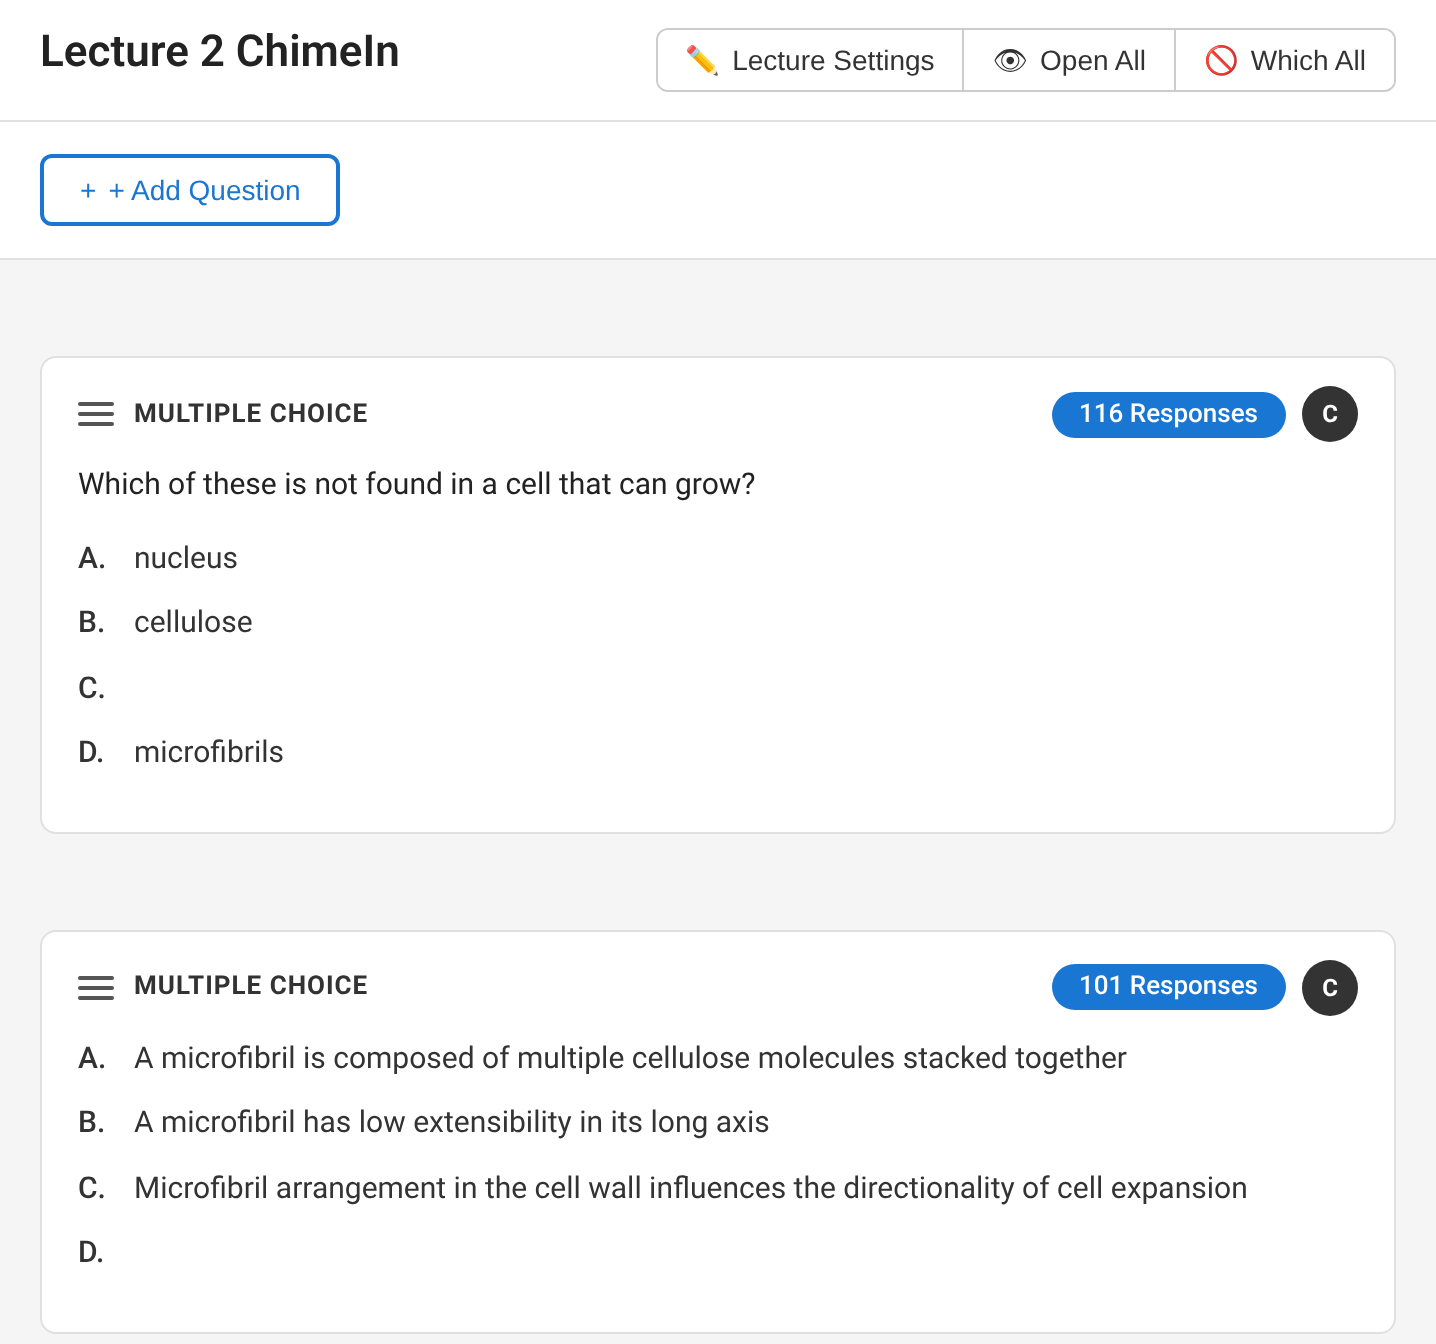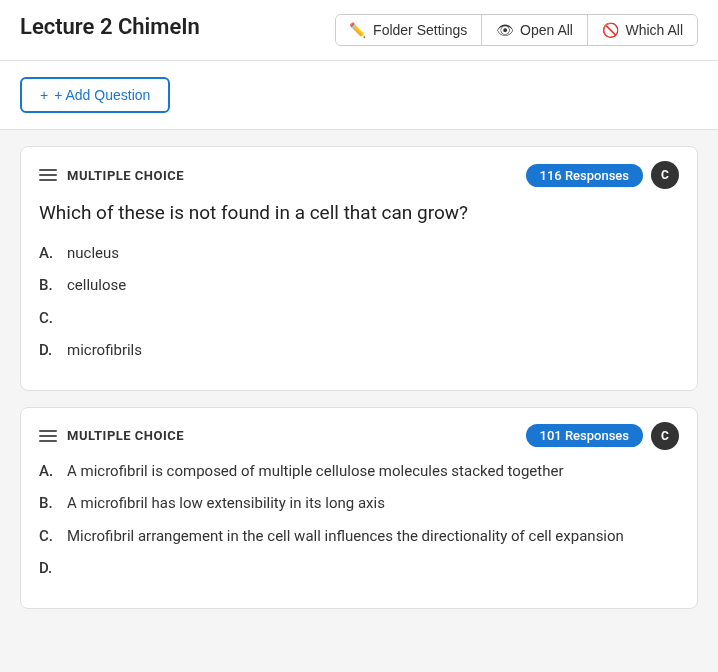--- a/index.html
+++ b/index.html
@@ -64,20 +64,21 @@
       display: flex;
       flex-direction: column;
       gap: 16px;
     }
     .question-card {
       background: #fff;
       border: 1px solid #e0e0e0;
       border-radius: 8px;
       padding: 0;
       overflow: visible;
+      margin-top: 32px;
     }
     .card-header {
       display: flex;
       align-items: center;
       justify-content: space-between;
       padding: 14px 18px 10px 18px;
     }
     .card-header-left {
       display: flex;
       align-items: center;
@@ -127,21 +128,21 @@
       justify-content: center;
       color: #fff;
       font-size: 12px;
       font-weight: 700;
       cursor: pointer;
     }
     .card-body {
       padding: 0 18px 18px 18px;
     }
     .question-text {
-      font-size: 19px;
+      font-size: 15px;
       color: #222;
       margin-bottom: 14px;
       line-height: 1.5;
     }
     .answer-option {
       display: flex;
       align-items: flex-start;
       gap: 8px;
       margin-bottom: 10px;
       font-size: 15px;
@@ -154,21 +155,21 @@
     }
   </style>
 </head>
 <body>
 
 <div class="header">
   <span class="header-title">Lecture 2 ChimeIn</span>
   <div class="header-buttons">
     <button class="header-btn">
       <span>✏️</span>
-      <span>Folder Settings</span>
+      <span>Lecture Settings</span>
     </button>
     <button class="header-btn">
       <span>👁</span>
       <span>Open All</span>
     </button>
     <button class="header-btn">
       <span>🚫</span>
       <span>Which All</span>
     </button>
   </div>

